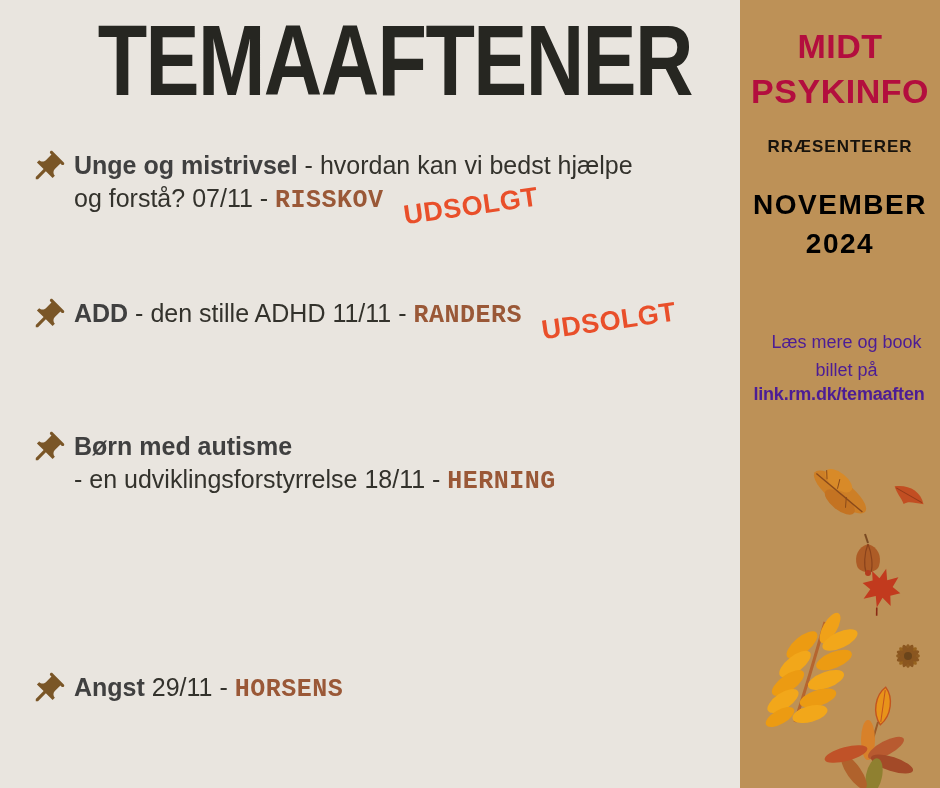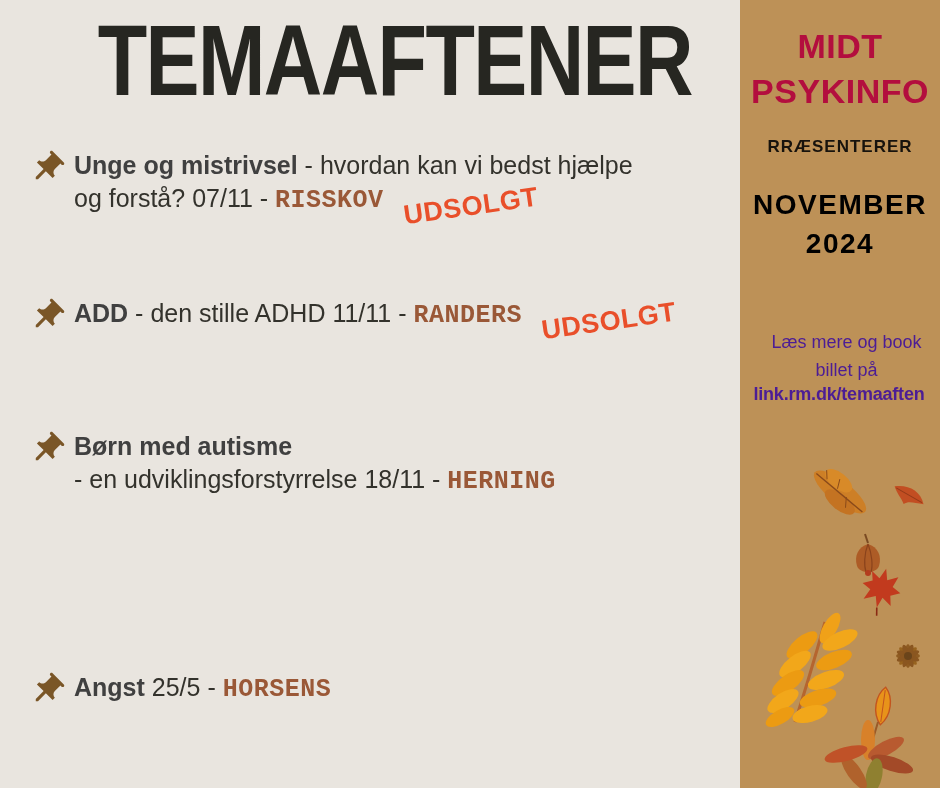--- a/index.html
+++ b/index.html
@@ -106,21 +106,21 @@
 
 
     <div class="event e5">
       <span class="pin">
         <svg viewBox="0 0 24 24" width="38" height="38">
             <g transform="rotate(45 12 12)">
               <path fill="#7a5627" d="M16 9V4h1c.55 0 1-.45 1-1s-.45-1-1-1H7c-.55 0-1 .45-1 1s.45 1 1 1h1v5c0 1.66-1.34 3-3 3v2h5.97v7l1 1 1-1v-7H19v-2c-1.66 0-3-1.34-3-3z"></path>
             </g>
           </svg>
       </span>
-      <div><b class="topic">Angst</b><span> 25/5 - </span><span class="loc">HORSENS</span></div>
+      <div><b class="topic">Angst</b><span> 29/11 - </span><span class="loc">HORSENS</span></div>
     </div>
 
   </div>
 
   <div class="sidebar">
 
     <div class="brand">
       <div>MIDT</div>
       <div>PSYKINFO</div>
     </div>

